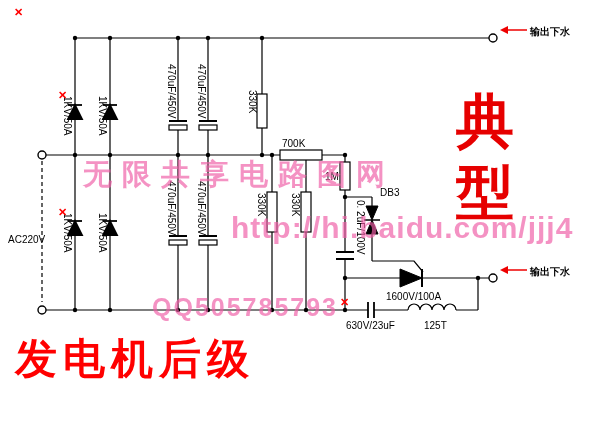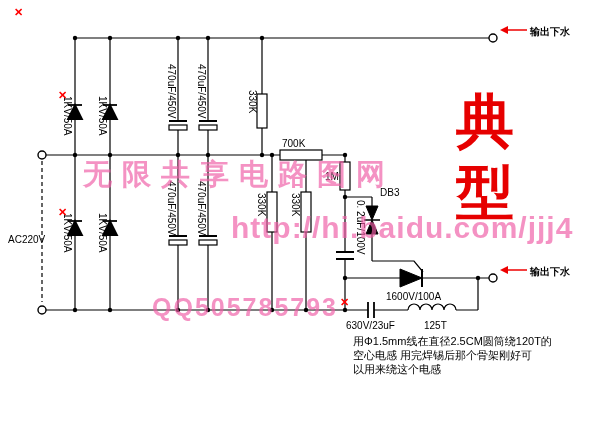--- a/index.html
+++ b/index.html
@@ -193,25 +193,21 @@
 
   <div id="wm1" class="overlay wm">无限共享电路图网</div>
   <div id="wm2" class="overlay wm">http://hi.baidu.com/jjj4</div>
   <div id="wm3" class="overlay wm">QQ505785793</div>
 
   <div id="typical" class="overlay">
     <div>典</div>
     <div>型</div>
   </div>
 
-
-  <div id="note" class="overlay">
-    <div>用Φ1.5mm线在直径2.5CM圆筒绕120T的</div>
-    <div>空心电感 用完焊锡后那个骨架刚好可</div>
-    <div>以用来绕这个电感</div>
-  </div>
+  <div id="title" class="overlay">发电机后级</div>
+
 
   <span id="xm1" class="xmark">✕</span>
   <span id="xm2" class="xmark">✕</span>
   <span id="xm3" class="xmark">✕</span>
   <span id="xm4" class="xmark">✕</span>
 
 </div>
 
 </body></html>

